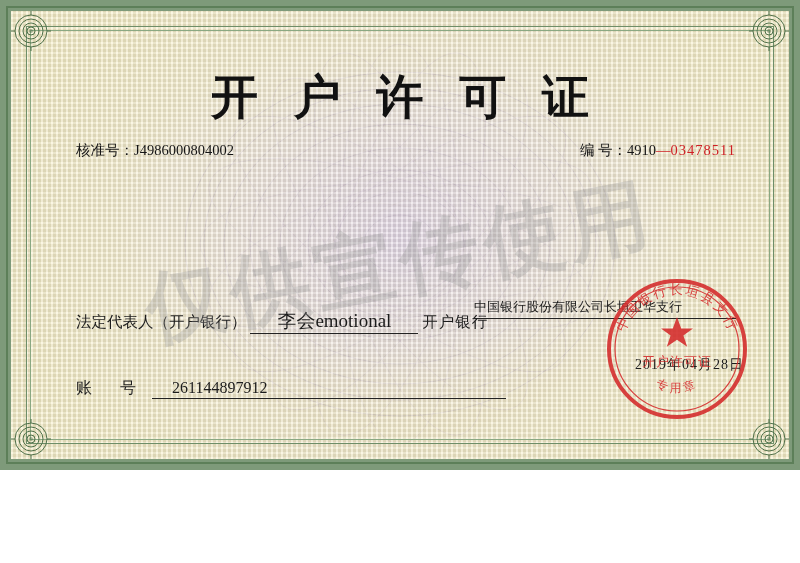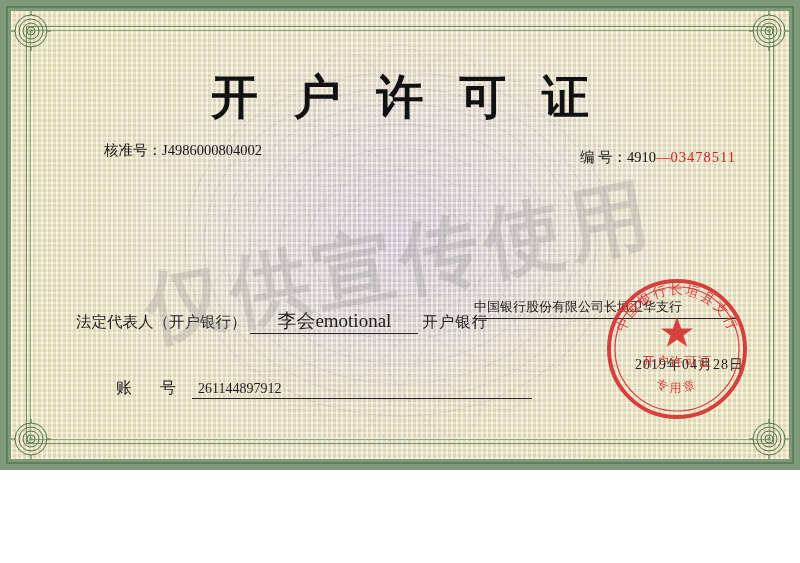--- a/index.html
+++ b/index.html
@@ -99,22 +99,22 @@
     text-indent: 12px;
   }
   .row-no {
     position: absolute;
     top: 103px;
     left: 36px;
     right: 24px;
     font-size: 14.5px;
     color: #141414;
   }
-  .approve-no { position: absolute; left: 8px; top: 0; white-space: nowrap; padding-left: 20px; }
-  .serial-no  { position: absolute; right: 0; top: 7px; white-space: nowrap; }
+  .approve-no { position: absolute; left: 0; top: 0; white-space: nowrap; }
+  .serial-no  { position: absolute; right: 0; top: 0; white-space: nowrap; }
   .serial-red { color: #cf1f24; letter-spacing: 1px; }
   .serial-dash { color: #cf1f24; }
 
   .line1 {
     position: absolute;
     top: 155px;
     left: 36px;
     right: 20px;
     font-size: 19px;
     white-space: nowrap;
@@ -159,22 +159,22 @@
     padding-bottom: 1px;
   }
   .line4 {
     position: absolute;
     top: 340px;
     left: 36px;
     right: 16px;
     font-size: 16px;
     white-space: nowrap;
   }
-  .acct-label { letter-spacing: 12px; padding-left: 40px; }
-  .f-account { width: 330px; text-align: left; font-size: 14px; padding-left: 6px; }
+  .acct-label { letter-spacing: 12px; }
+  .f-account { width: 330px; text-align: left; font-size: 16px; padding-left: 20px; }
   .stamp-line {
     position: absolute;
     right: 16px;
     bottom: 86px;
     font-size: 14px;
     letter-spacing: 1px;
     white-space: nowrap;
   }
   .date-line {
     position: absolute;

